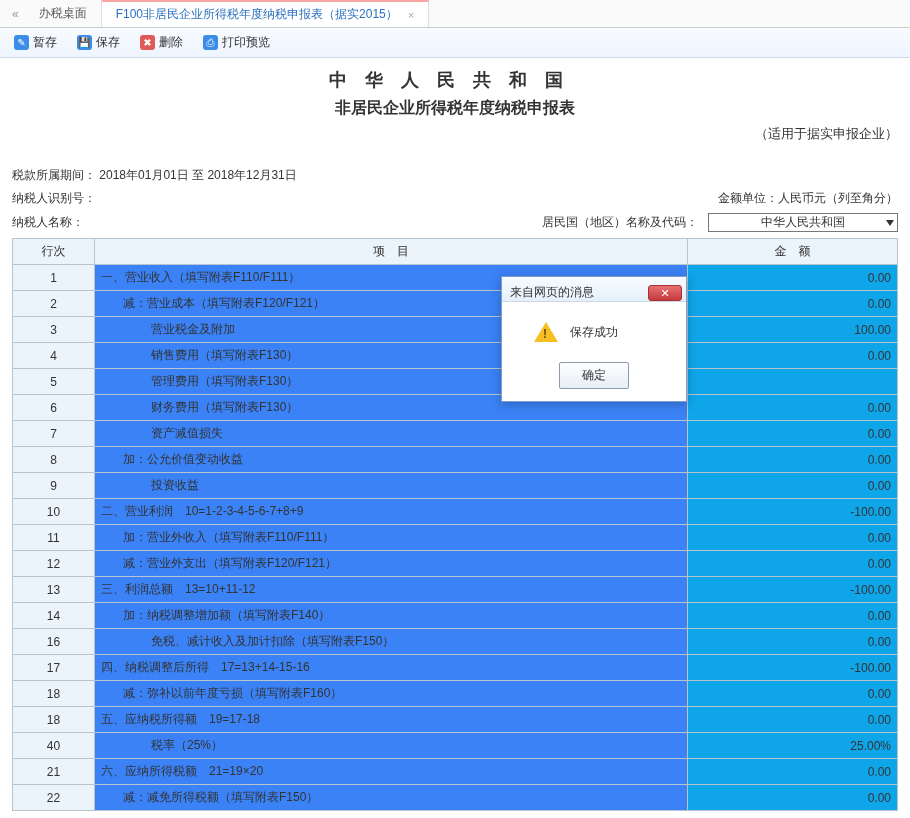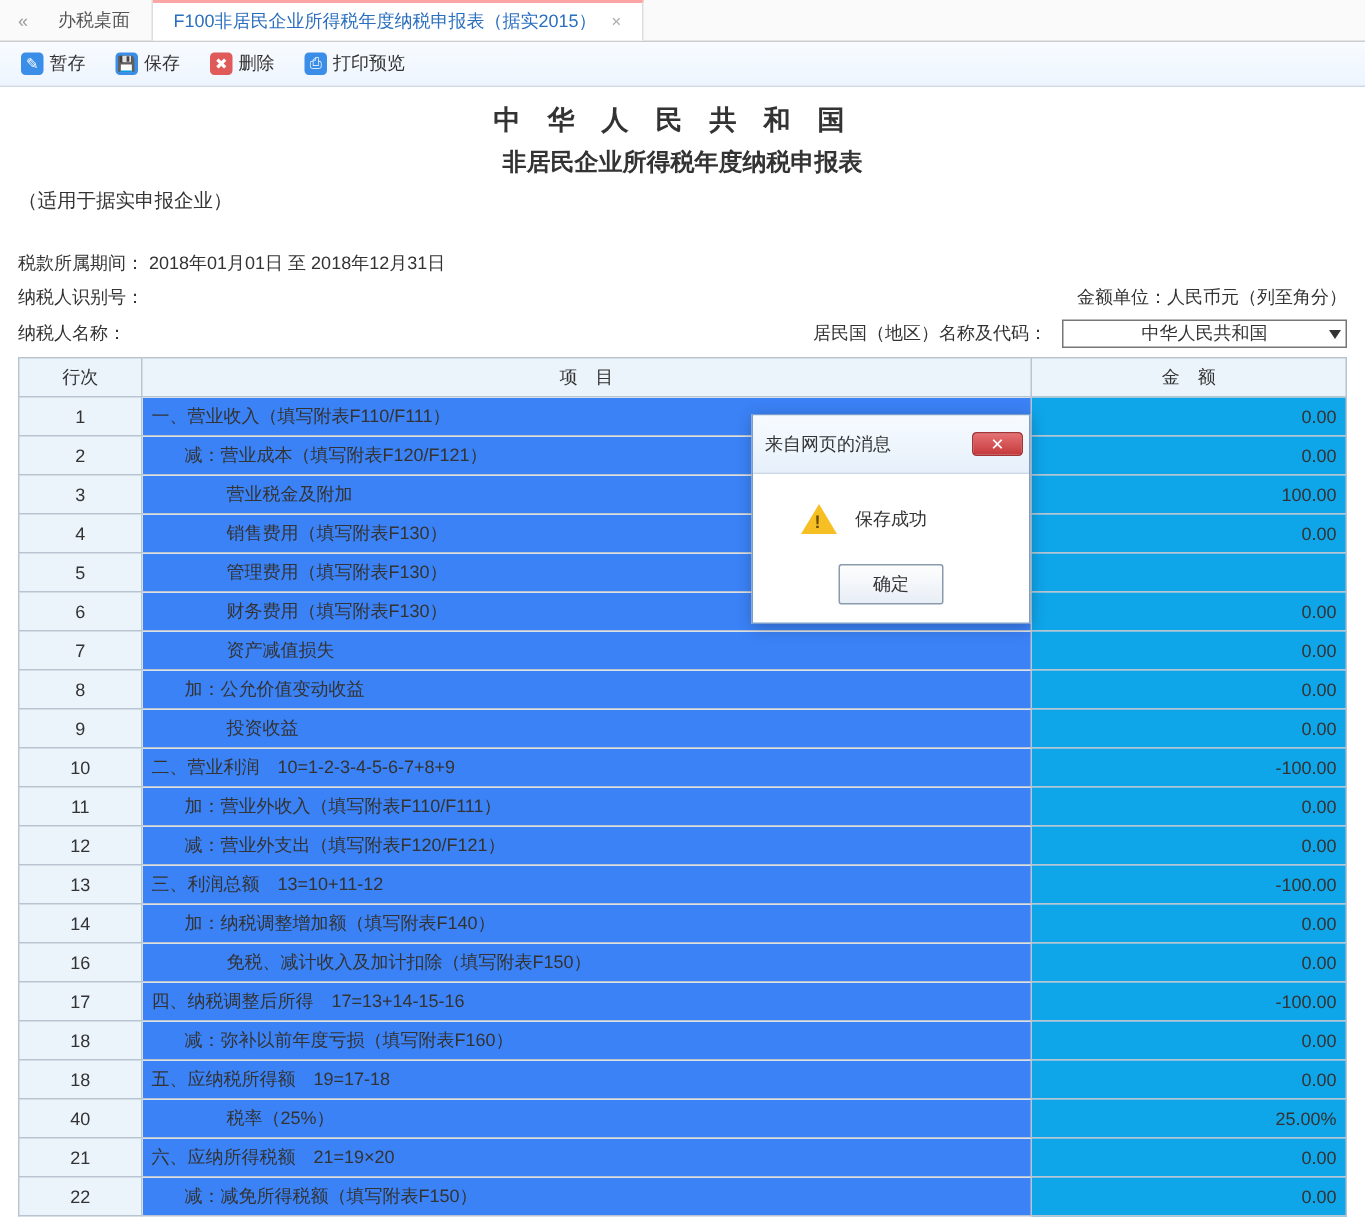--- a/index.html
+++ b/index.html
@@ -80,21 +80,21 @@
       letter-spacing: 18px;
       margin-top: 2px;
     }
     .title-sub {
       text-align: center;
       font-size: 16px;
       font-weight: bold;
       margin-top: 6px;
     }
     .title-note {
-      text-align: left;
+      text-align: right;
       font-size: 13px;
       margin-top: 6px;
     }
     .meta {
       margin-top: 24px;
       font-size: 12px;
     }
     .meta-row {
       margin-top: 6px;
       display: flex;
@@ -154,25 +154,25 @@
       width: 186px;
     }
     .dialog {
       width: 186px;
       border: 1px solid #7a9ecb;
       background: #fff;
       box-shadow: 0 2px 10px rgba(0,0,0,0.25);
       font-size: 12px;
     }
     .dialog-title {
-      height: 39px;
+      height: 25px;
       background: linear-gradient(#f7fbff,#e6f0fb);
       border-bottom: 1px solid #cbd8e8;
       display: flex;
-      align-items: center;
+      align-items: flex-end;
       padding: 0 4px 0 8px;
       color: #333;
     }
     .dialog-title .spacer { flex:1; }
     .dialog-close {
       width: 34px;
       height: 16px;
       background: linear-gradient(#e57173,#c63a3c);
       border: 1px solid #a83133;
       border-radius: 3px;

